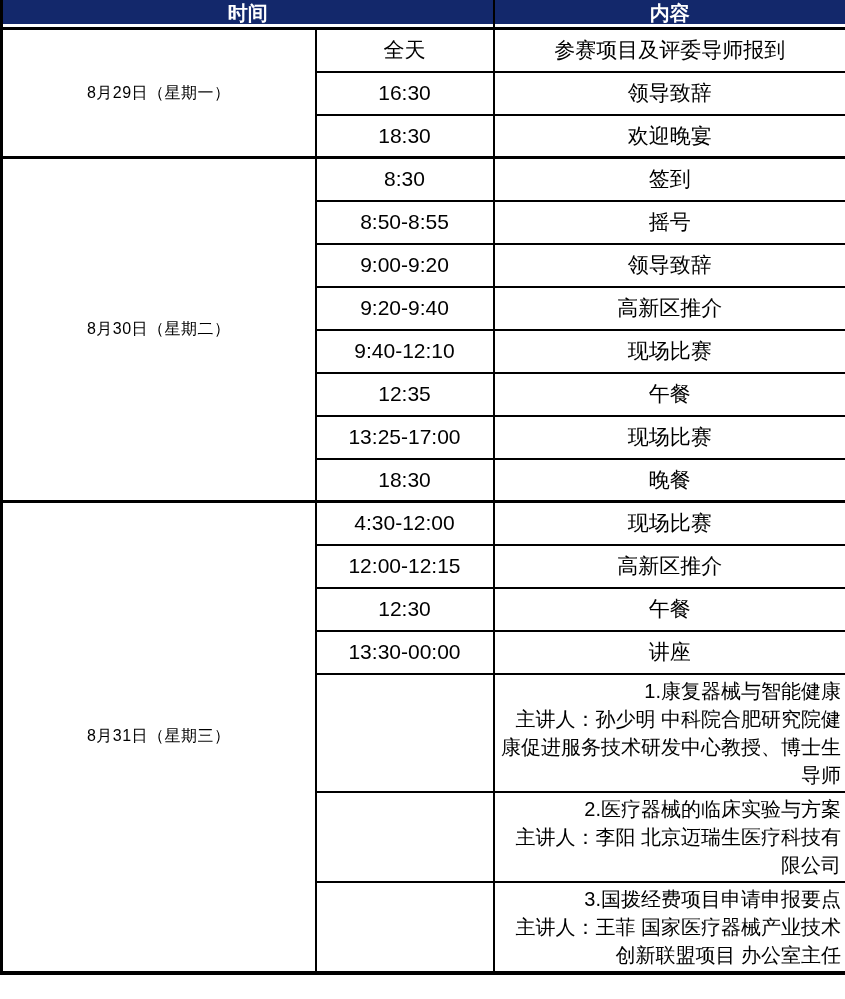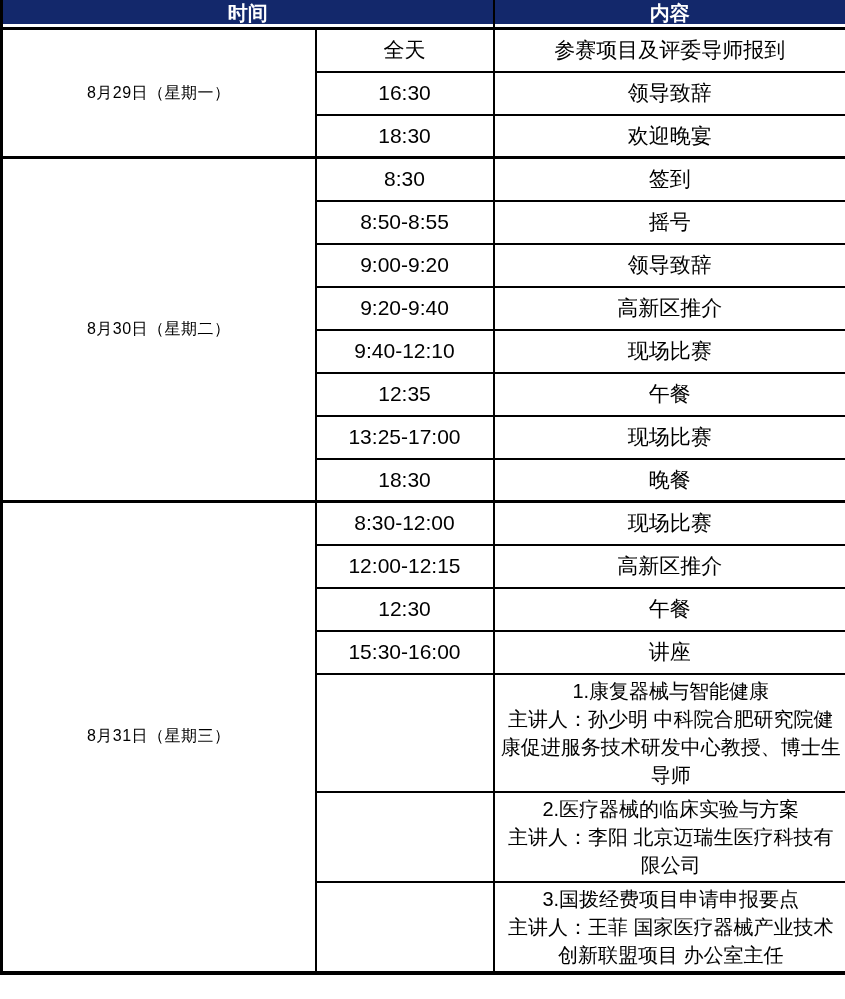--- a/index.html
+++ b/index.html
@@ -38,21 +38,21 @@
     
     box-shadow: inset 0 -3px 0 #ffffff;
   }
   tr.regular-row { height: 43px; }
   tr.group-start td { border-top: 3px solid #000; margin-left: 9px; }
   td.date-cell {
     font-size: 16px;
     letter-spacing: 0.5px;
   }
   td.content-cell.left {
-    text-align: center;
+    text-align: right;
     vertical-align: top;
     white-space: pre-wrap;
     padding: 2px 4px 2px 6px;
     line-height: 28px;
     font-size: 20px;
   }
 </style>
 </head>
 <body>
 
@@ -110,33 +110,33 @@
       <tr class="regular-row">
         <td class="time-cell">13:25-17:00</td>
         <td class="content-cell">现场比赛</td>
       </tr>
       <tr class="regular-row">
         <td class="time-cell">18:30</td>
         <td class="content-cell">晚餐</td>
       </tr>
       <tr class="regular-row group-start">
         <td rowspan="7" class="date-cell">8月31日（星期三）</td>
-        <td class="time-cell">8:30-12:00</td>
+        <td class="time-cell">4:30-12:00</td>
         <td class="content-cell">现场比赛</td>
       </tr>
       <tr class="regular-row">
         <td class="time-cell">12:00-12:15</td>
         <td class="content-cell">高新区推介</td>
       </tr>
       <tr class="regular-row">
         <td class="time-cell">12:30</td>
         <td class="content-cell">午餐</td>
       </tr>
       <tr class="regular-row">
-        <td class="time-cell">15:30-16:00</td>
+        <td class="time-cell">13:30-00:00</td>
         <td class="content-cell">讲座</td>
       </tr>
       <tr class="lecture-row">
         <td class="time-cell"></td>
         <td class="content-cell left">1.康复器械与智能健康
 主讲人：孙少明 中科院合肥研究院健康促进服务技术研发中心教授、博士生导师</td>
       </tr>
       <tr class="lecture-row">
         <td class="time-cell"></td>
         <td class="content-cell left">2.医疗器械的临床实验与方案

